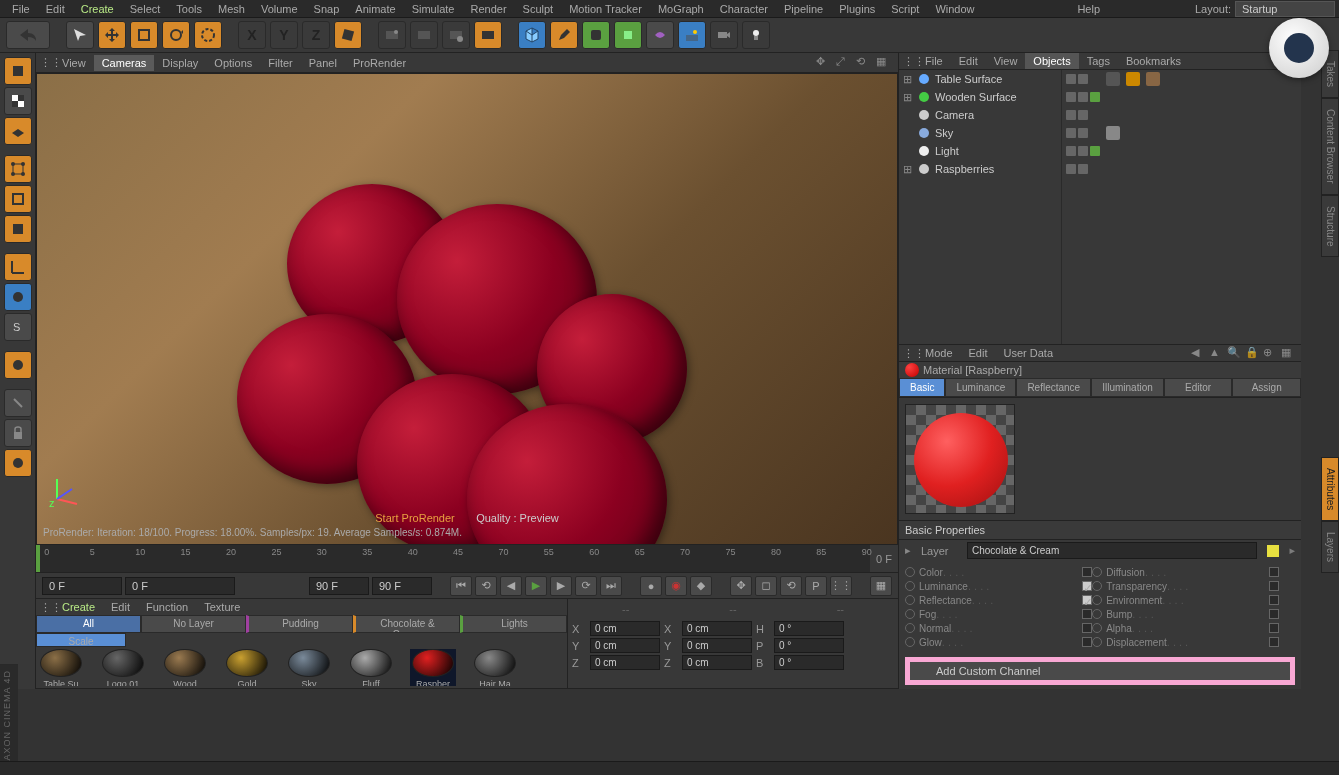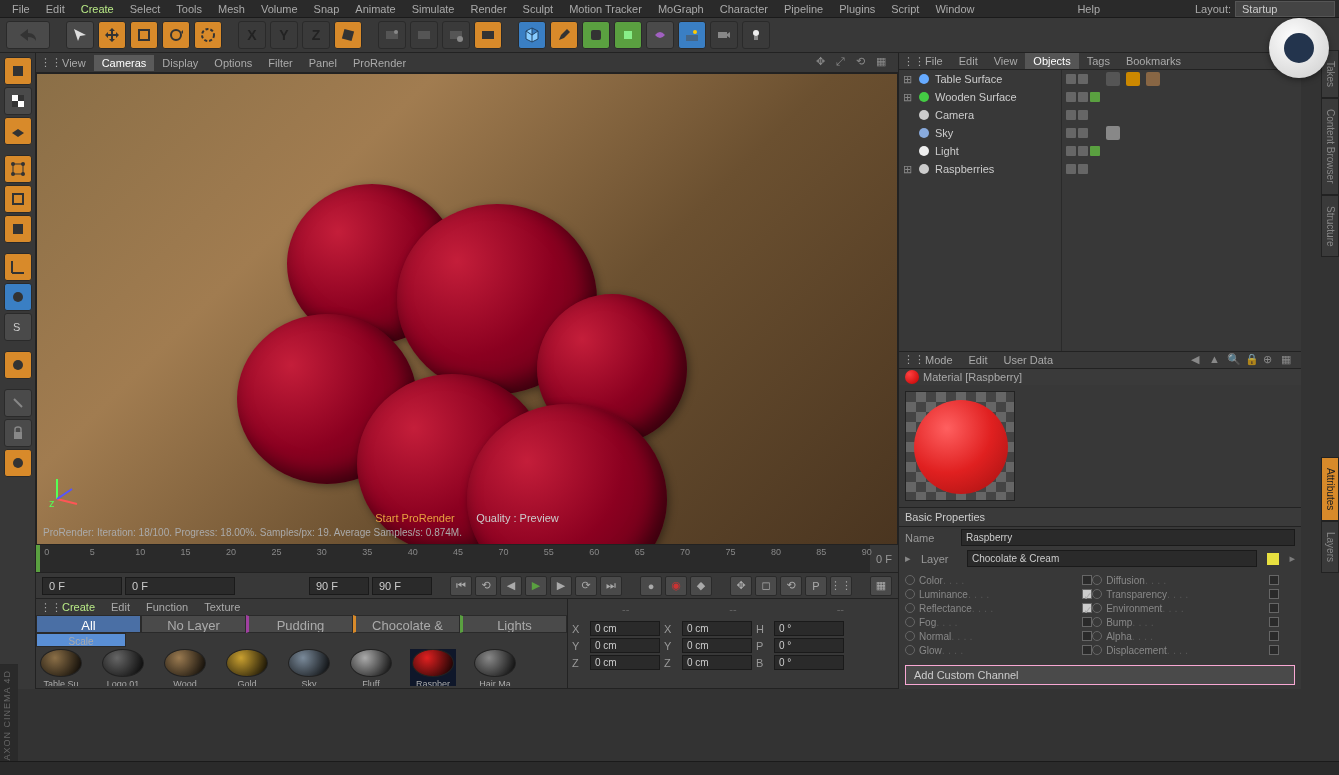--- a/index.html
+++ b/index.html
@@ -61,21 +61,21 @@
 .play-btn.play { color:#5aa040; }
 .play-btn.record { color:#c33; }
 .play-sep { width:12px; }
 
 .material-row { height:90px; background:#383838; display:flex; border-bottom:1px solid #222; }
 .mat-panel { flex:1; display:flex; flex-direction:column; border-right:1px solid #222; }
 .mat-menu { height:18px; display:flex; align-items:center; padding:0 4px; }
 .mat-menu .mm-item { padding:2px 8px; cursor:pointer; }
 .mat-menu .mm-item.highlight { color:#b8e986; }
 .mat-tabs { height:18px; display:flex; }
-.mat-tab { padding:2px 8px; background:#4a4a4a; border:1px solid #2a2a2a; cursor:pointer; flex:1; text-align:center; font-size:13px; overflow:hidden; }
+.mat-tab { padding:2px 8px; background:#4a4a4a; border:1px solid #2a2a2a; cursor:pointer; flex:1; text-align:center; font-size:10px; overflow:hidden; }
 .mat-tab.blue { background:#4a6fa5; color:#fff; }
 .mat-tab.purple { border-left:3px solid #a040a0; }
 .mat-tab.orange { border-left:3px solid #d88a2a; }
 .mat-tab.green { border-left:3px solid #5aa040; }
 .mat-tab.active { background:#5a8fd5; }
 .mat-thumbs { display:flex; gap:16px; padding:2px; overflow:hidden; }
 .mat-thumb { width:46px; display:flex; flex-direction:column; align-items:center; }
 .mat-ball { width:42px; height:42px; border-radius:50%; border:1px solid #222; }
 .mat-thumb-label { font-size:9px; color:#aaa; margin-top:2px; overflow:hidden; white-space:nowrap; max-width:46px; }
 .mat-thumb.sel { background:#0f172a; }
@@ -122,21 +122,21 @@
 .prop-row { display:flex; align-items:center; padding:2px 6px; gap:6px; }
 .prop-label { width:50px; color:#999; }
 .prop-field { flex:1; background:#2a2a2a; border:1px solid #1a1a1a; color:#ccc; padding:2px 4px; font-size:10px; }
 .layer-swatch { width:12px;height:12px; background:#e8e040; margin-left:4px; }
 .channels { display:flex; flex-wrap:wrap; padding:4px 6px; }
 .chan { width:48%; display:flex; align-items:center; gap:4px; padding:1px 0; }
 .chan-radio { width:10px;height:10px;border-radius:50%; border:1px solid #666; }
 .chan-label { color:#888; flex:1; font-size:10px; }
 .chan-check { width:10px;height:10px; border:1px solid #666; background:#2a2a2a; }
 .chan-check.on { background:#ccc; }
-.add-chan-btn { background:#4a4a4a; border:1px solid #f9a8d4; padding:3px 8px; color:#ccc; margin:4px 6px; cursor:pointer; display:inline-block; }
+.add-chan-btn { background:#4a4a4a; border:5px solid #f9a8d4; padding:3px 26px; color:#ccc; margin:4px 6px; cursor:pointer; display:inline-block; }
 
 .right-tabs { position:absolute; right:0; top:50px; width:18px; display:flex; flex-direction:column; }
 .rtab { writing-mode:vertical-rl; padding:10px 2px; background:#3a3a3a; border:1px solid #222; color:#888; cursor:pointer; font-size:10px; }
 .rtab.active { background:#d88a2a; color:#222; }
 
 .app-logo { position:absolute; top:18px; right:10px; width:60px; height:60px; border-radius:50%; background: radial-gradient(circle at 40% 35%, #fff, #ccc); box-shadow:0 2px 6px rgba(0,0,0,.4); z-index:10; display:flex;align-items:center;justify-content:center; }
 .app-logo::after { content:''; width:30px;height:30px; border-radius:50%; background:#23344d; }
 
 .left-brand { position:absolute; left:0; bottom:0; width:18px; writing-mode:vertical-rl; transform:rotate(180deg); padding:6px 2px; background:#2a2a2a; color:#666; font-size:9px; letter-spacing:1px; }
 
@@ -688,28 +688,32 @@
       <span class="am-icon">▲</span>
       <span class="am-icon">🔍</span>
       <span class="am-icon">🔒</span>
       <span class="am-icon">⊕</span>
       <span class="am-icon">▦</span>
     </div>
     <div class="attr-header">
       <div class="attr-ball"></div>
       <span>Material [Raspberry]</span>
     </div>
+    <div class="attr-tabs">
+      <div class="attr-tab active">Basic</div>
+      <div class="attr-tab">Luminance</div>
+      <div class="attr-tab">Reflectance</div>
+      <div class="attr-tab">Illumination</div>
+      <div class="attr-tab long">Editor</div>
+      <div class="attr-tab long">Assign</div>
+    </div>
     <div class="preview-area">
       <div class="preview-ball"></div>
     </div>
     <div class="section-head">Basic Properties</div>
-    <div class="prop-row">
-      <span class="prop-label">Name</span>
-      <input class="prop-field" value="Raspberry" style="">
-    </div>
     <div class="prop-row">
       <span style="width:10px;color:#888;">▸</span>
       <span class="prop-label" style="width:40px">Layer</span>
       <input class="prop-field" value="Chocolate &amp; Cream" style="">
       <div class="layer-swatch"></div>
       <span style="margin-left:4px;opacity:.6">▸</span>
     </div>
     <div class="channels" id="channels">
         <div class="chan">
           <span class="chan-radio"></span>

